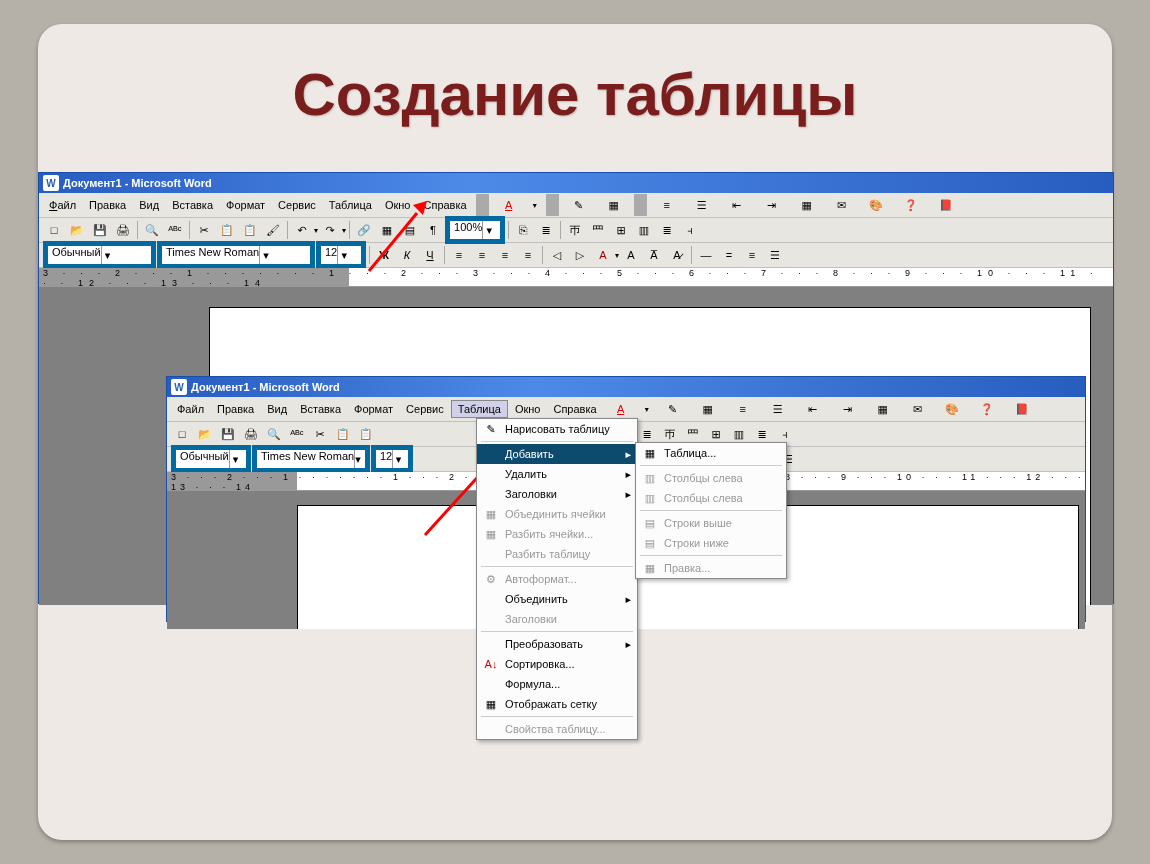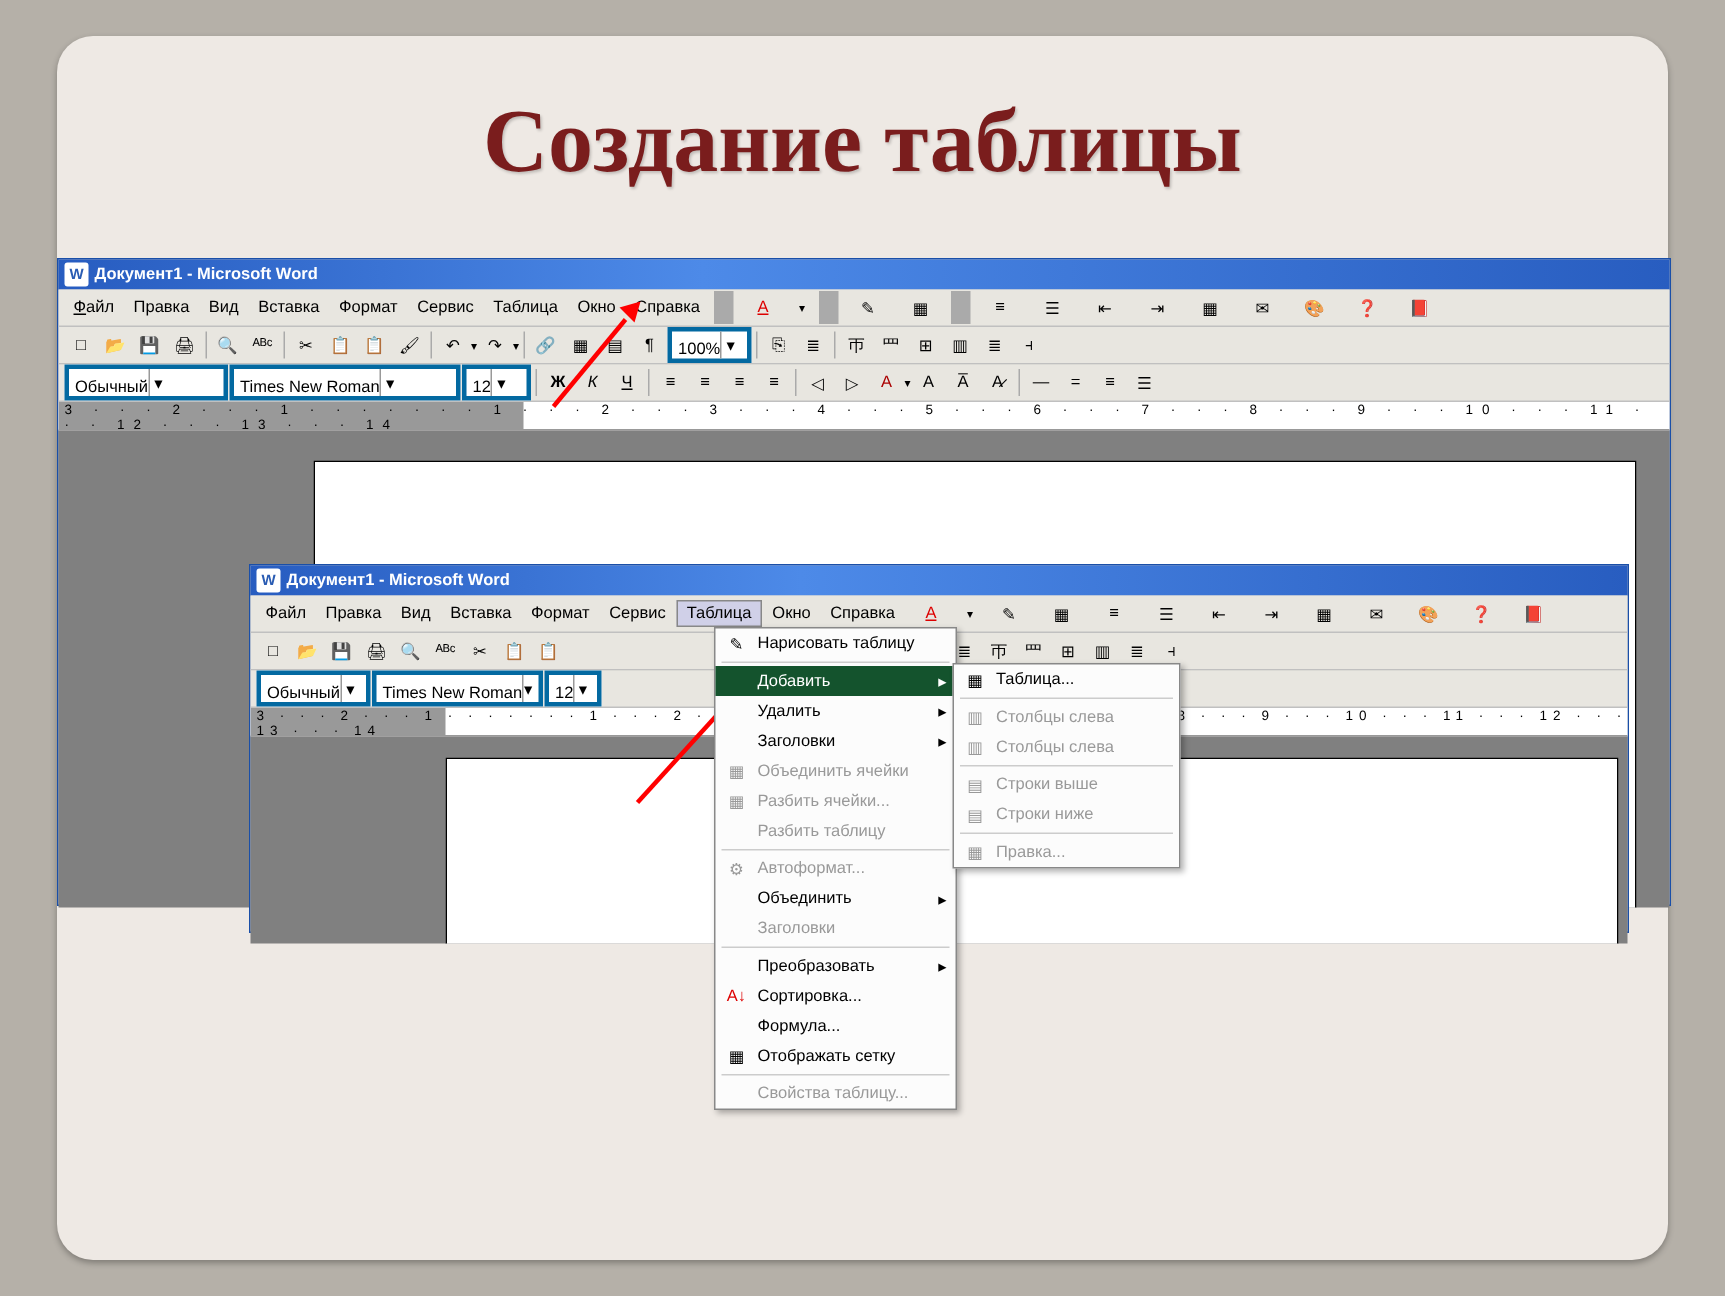--- a/index.html
+++ b/index.html
@@ -1,34 +1,34 @@
 <!DOCTYPE html>
 <html><head>
 <meta charset="utf-8">
 <style>
 body{margin:0;background:#b5b0a8;font-family:Tahoma,Verdana,sans-serif;width:1150px;height:864px}
 .slide{position:absolute;left:38px;top:24px;width:1074px;height:816px;background:#eee9e4;border-radius:24px;box-shadow:0 2px 4px rgba(0,0,0,.3)}
-.title{font-family:Liberation Serif, serif;font-size:60px;color:#7a1d1d;text-align:center;margin-top:36px;font-weight:bold;text-shadow:1px 1px 2px rgba(0,0,0,.2)}
+.title{font-family:Liberation Sans, sans-serif;font-size:60px;color:#7a1d1d;text-align:center;margin-top:36px;font-weight:bold;text-shadow:1px 1px 2px rgba(0,0,0,.2)}
 .win{position:absolute;background:#d6d3ce;border:1px solid #1a4fa8;font-size:11px;color:#000}
 .titlebar{display:flex;align-items:center;height:20px;background:linear-gradient(to right,#275cc0,#4d8ae8 40%,#285dc0);color:#fff;font-weight:bold;padding:0 4px}
 .titlebar .icon{width:16px;height:16px;background:#fff;display:inline-flex;align-items:center;justify-content:center;color:#2a5cb3;font-size:10px;font-weight:bold;margin-right:4px;border-radius:2px}
 .menubar,.toolbar,.fmt{display:flex;align-items:center;height:24px;background:#e8e6e0;border-bottom:1px solid #c0c0c0;padding:0 4px;gap:1px;white-space:nowrap}
 .menubar span{padding:2px 6px}
 .menubar span u{text-decoration:underline}
 .tb-btn{width:20px;height:20px;display:inline-flex;align-items:center;justify-content:center;border:1px solid transparent;font-size:11px;cursor:default}
 .tb-sep{width:1px;height:18px;background:#aaa;margin:0 2px}
-.inpbox{height:18px;border:3px solid #0369a1;background:#fff;display:inline-flex;align-items:flex-end;padding:0 4px;font-size:11px}
+.inpbox{height:18px;border:5px solid #0369a1;background:#fff;display:inline-flex;align-items:flex-start;padding:0 4px;font-size:11px}
 .dd{width:12px;height:18px;display:inline-flex;align-items:center;justify-content:center;border-left:1px solid #999}
 .ruler{height:18px;background:#fff;border-bottom:1px solid #999;font-size:9px;position:relative;overflow:hidden}
 .docarea{position:relative;background:#808080;overflow:hidden}
 .page{background:#fff;border:1px solid #000;position:absolute}
 .menu{position:absolute;background:#fcfcfc;border:1px solid #888;box-shadow:2px 2px 4px rgba(0,0,0,.3);font-size:11px}
 .menu .row{display:flex;align-items:center;height:20px;padding:0 22px 0 4px;position:relative}
 .menu .row.dis{color:#999}
-.menu .row.sel{background:#14532d;color:#fff}
+.menu .row.sel{background:#0c4a6e;color:#fff}
 .menu .icon{width:20px;display:inline-flex;justify-content:center;margin-right:4px}
 .menu .arr{position:absolute;right:6px}
 .menu hr{margin:2px 4px;border:none;border-top:1px solid #ccc}
 .arrowRed{position:absolute;pointer-events:none}
 .arrowRed line{stroke:#ff0000;stroke-width:3}
 .arrowRed polygon{fill:#ff0000}
 .smalltxt{font-size:11px}
 </style>
 </head>
 <body>

